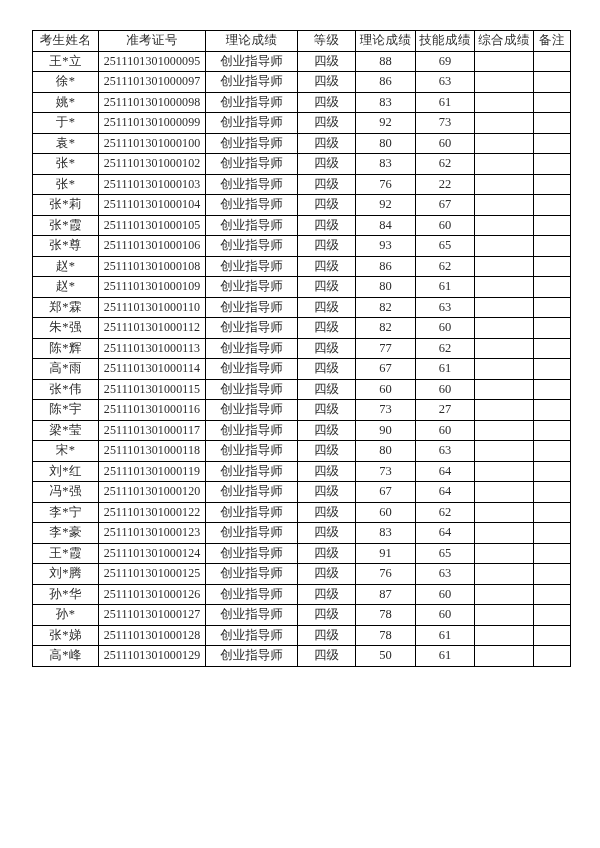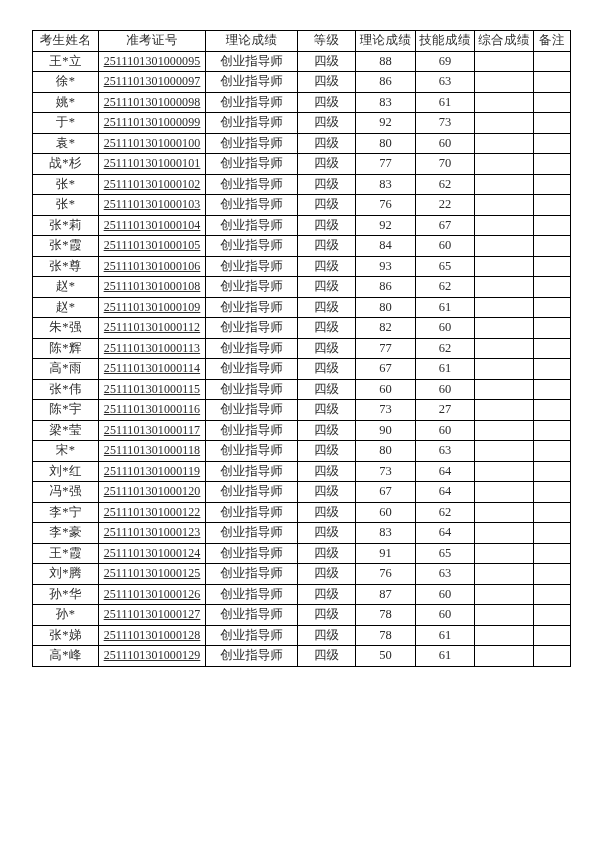--- a/index.html
+++ b/index.html
@@ -50,21 +50,20 @@
     color: #2b2b2b;
   }
   table.grid thead th {
     font-size: 12.5px;
     letter-spacing: 0.4px;
     margin-top: 16px;
   }
   table.grid td.cell-id {
     font-size: 12px;
     letter-spacing: 0.1px;
-    text-decoration: underline;
   }
   table.grid td.cell-name {
     letter-spacing: 0.5px;
   }
   table.grid td.cell-empty {
     
   }
 </style>
 </head>
 <body>
@@ -138,30 +137,20 @@
           <td class="cell-name">袁*</td>
           <td class="cell-id">2511101301000100</td>
           <td>创业指导师</td>
           <td>四级</td>
           <td>80</td>
           <td>60</td>
           <td class="cell-empty"></td>
           <td class="cell-empty"></td>
         </tr>
         <tr>
-          <td class="cell-name">战*杉</td>
-          <td class="cell-id">2511101301000101</td>
-          <td>创业指导师</td>
-          <td>四级</td>
-          <td>77</td>
-          <td>70</td>
-          <td class="cell-empty"></td>
-          <td class="cell-empty"></td>
-        </tr>
-        <tr>
           <td class="cell-name">张*</td>
           <td class="cell-id">2511101301000102</td>
           <td>创业指导师</td>
           <td>四级</td>
           <td>83</td>
           <td>62</td>
           <td class="cell-empty"></td>
           <td class="cell-empty"></td>
         </tr>
         <tr>
@@ -214,20 +203,30 @@
           <td class="cell-empty"></td>
           <td class="cell-empty"></td>
         </tr>
         <tr>
           <td class="cell-name">赵*</td>
           <td class="cell-id">2511101301000109</td>
           <td>创业指导师</td>
           <td>四级</td>
           <td>80</td>
           <td>61</td>
+          <td class="cell-empty"></td>
+          <td class="cell-empty"></td>
+        </tr>
+        <tr>
+          <td class="cell-name">郑*霖</td>
+          <td class="cell-id">2511101301000110</td>
+          <td>创业指导师</td>
+          <td>四级</td>
+          <td>82</td>
+          <td>63</td>
           <td class="cell-empty"></td>
           <td class="cell-empty"></td>
         </tr>
         <tr>
           <td class="cell-name">朱*强</td>
           <td class="cell-id">2511101301000112</td>
           <td>创业指导师</td>
           <td>四级</td>
           <td>82</td>
           <td>60</td>

